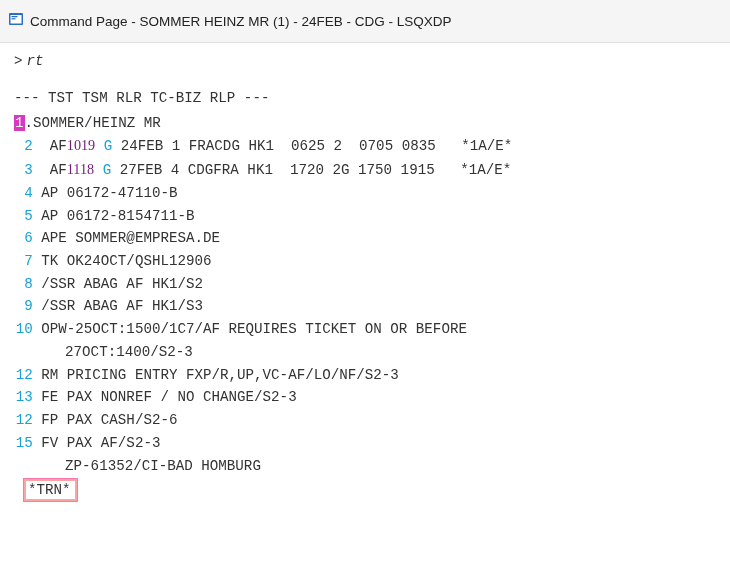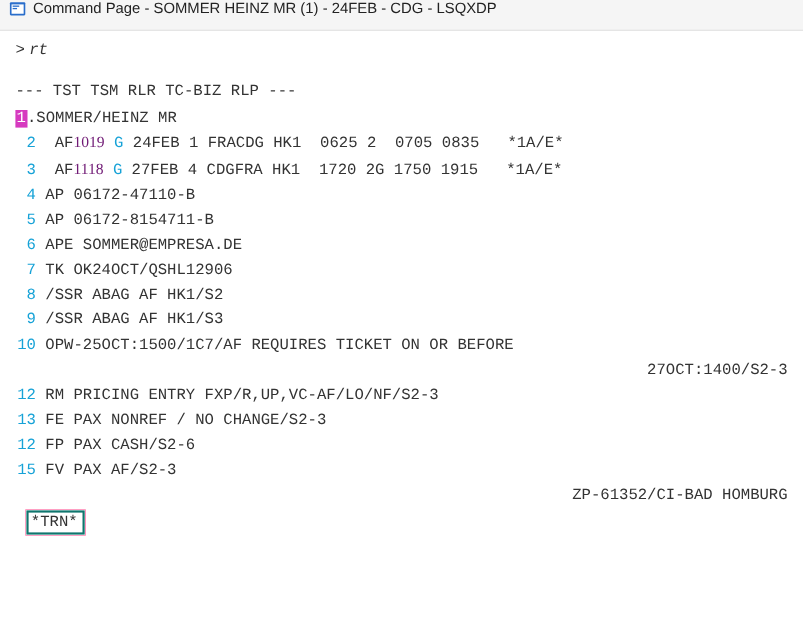--- a/index.html
+++ b/index.html
@@ -1,34 +1,34 @@
 <!DOCTYPE html>
 <html><head>
   <meta charset="utf-8">
   <style>
     * { margin:0; padding:0; box-sizing:border-box; }
     body { width:730px; height:567px; background:#fff; font-family:"Courier New",monospace; font-size:14.2px; overflow:hidden; }
     .window { width:100%; height:100%; }
-    .titlebar { height:28px; display:flex; align-items:flex-start; padding:0 8px; background:#f5f5f5; border-bottom:1px solid #e0e0e0; gap:6px; }
+    .titlebar { height:43px; display:flex; align-items:center; padding:0 8px; background:#f5f5f5; border-bottom:1px solid #e0e0e0; gap:6px; }
     .titlebar svg { width:16px; height:16px; flex:0 0 auto; }
     .title-text { font-family:"Segoe UI",Arial,sans-serif; font-size:13.5px; color:#222; white-space:nowrap; overflow:hidden; text-overflow:ellipsis; }
     .terminal { padding:10px 14px 6px 14px; color:#333; }
     .prompt-row { display:flex; gap:4px; margin-bottom:18px; }
     .prompt-caret { color:#333; }
     .cmd { color:#333;font-style:italic; }
     .line { white-space:pre; line-height:1.6; }
     .flags-line { margin-bottom:2px; }
     .hdr-row { display:flex; }
     .hdr-office { color:#e58f2a; }
     .num { color:#16a2d7; display:inline-block; width:2.2ch; text-align:right; }
     .idx-highlight { background:#d63abf; color:#fff; padding:0 1px; }
     .flno { color:#701a75;font-family:Liberation Serif, serif; }
     .cls { color:#16a2d7; }
-    .cont { padding-left:6ch; white-space:pre; line-height:1.6;text-align:right; }
-    .trn-wrap { margin:2px 0 0 10px; display:inline-block; border:2px solid #0f766e; padding:1px 4px 1px 2px; box-shadow:0 0 0 1px #f7a; }
+    .cont { padding-left:6ch; white-space:pre; line-height:1.6; }
+    .trn-wrap { margin:2px 0 0 10px; display:inline-block; border:2px solid #fca5a5; padding:1px 4px 1px 2px; box-shadow:0 0 0 1px #f7a; }
     .trn { color:#333; white-space:pre; }
   </style>
 </head>
 <body>
 
 <div class="window">
 
   <div class="titlebar">
     <span>
       <svg viewBox="0 0 16 16">

